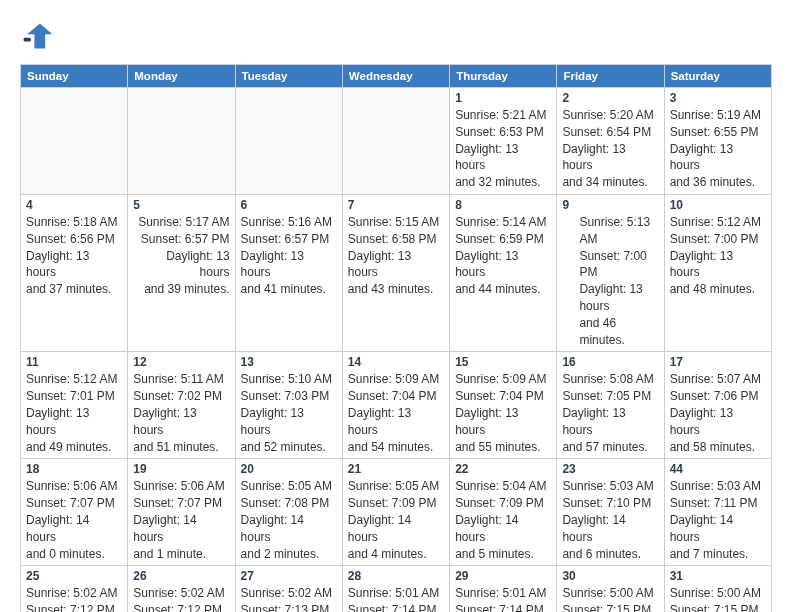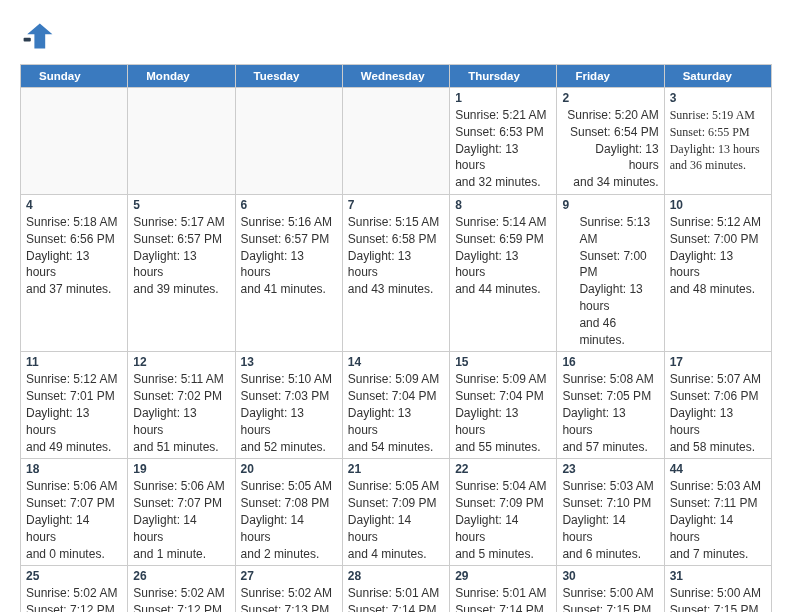--- a/index.html
+++ b/index.html
@@ -56,21 +56,21 @@
       border-collapse: collapse;
       width: 100%;
       table-layout: fixed;
     }
     .calendar th {
       background-color: #3a7abf;
       color: #fff;
       font-size: 11.5px;
       font-weight: bold;
       text-align: left;
-      padding: 5px 18px;
+      padding: 5px 6px;
       border: 1px solid #ccc;
     }
     .calendar td {
       vertical-align: top;
       border: 1px solid #ccc;
       padding: 3px 5px;
       font-size: 9px;
       color: #333;
       height: 82px;
       background: #fff;
@@ -133,44 +133,44 @@
           <td class="empty"></td>
           <td>
             <span class="day-number">1</span>
             <div class="day-info" style="white-space: pre-line;">Sunrise: 5:21 AM
 Sunset: 6:53 PM
 Daylight: 13 hours
 and 32 minutes.</div>
           </td>
           <td>
             <span class="day-number">2</span>
-            <div class="day-info" style="white-space: pre-line; text-align: right;">Sunrise: 5:20 AM
+            <div class="day-info" style="white-space: pre-line;">Sunrise: 5:20 AM
 Sunset: 6:54 PM
 Daylight: 13 hours
 and 34 minutes.</div>
           </td>
           <td>
             <span class="day-number">3</span>
-            <div class="day-info" style="white-space: pre-line; font-family: Liberation Serif, serif;">Sunrise: 5:19 AM
+            <div class="day-info" style="white-space: pre-line;">Sunrise: 5:19 AM
 Sunset: 6:55 PM
 Daylight: 13 hours
 and 36 minutes.</div>
           </td>
         </tr>
         <tr>
           <td>
             <span class="day-number">4</span>
             <div class="day-info" style="white-space: pre-line;">Sunrise: 5:18 AM
 Sunset: 6:56 PM
 Daylight: 13 hours
 and 37 minutes.</div>
           </td>
           <td>
             <span class="day-number">5</span>
-            <div class="day-info" style="white-space: pre-line;">Sunrise: 5:17 AM
+            <div class="day-info" style="white-space: pre-line; text-align: right;">Sunrise: 5:17 AM
 Sunset: 6:57 PM
 Daylight: 13 hours
 and 39 minutes.</div>
           </td>
           <td>
             <span class="day-number">6</span>
             <div class="day-info" style="white-space: pre-line;">Sunrise: 5:16 AM
 Sunset: 6:57 PM
 Daylight: 13 hours
 and 41 minutes.</div>

